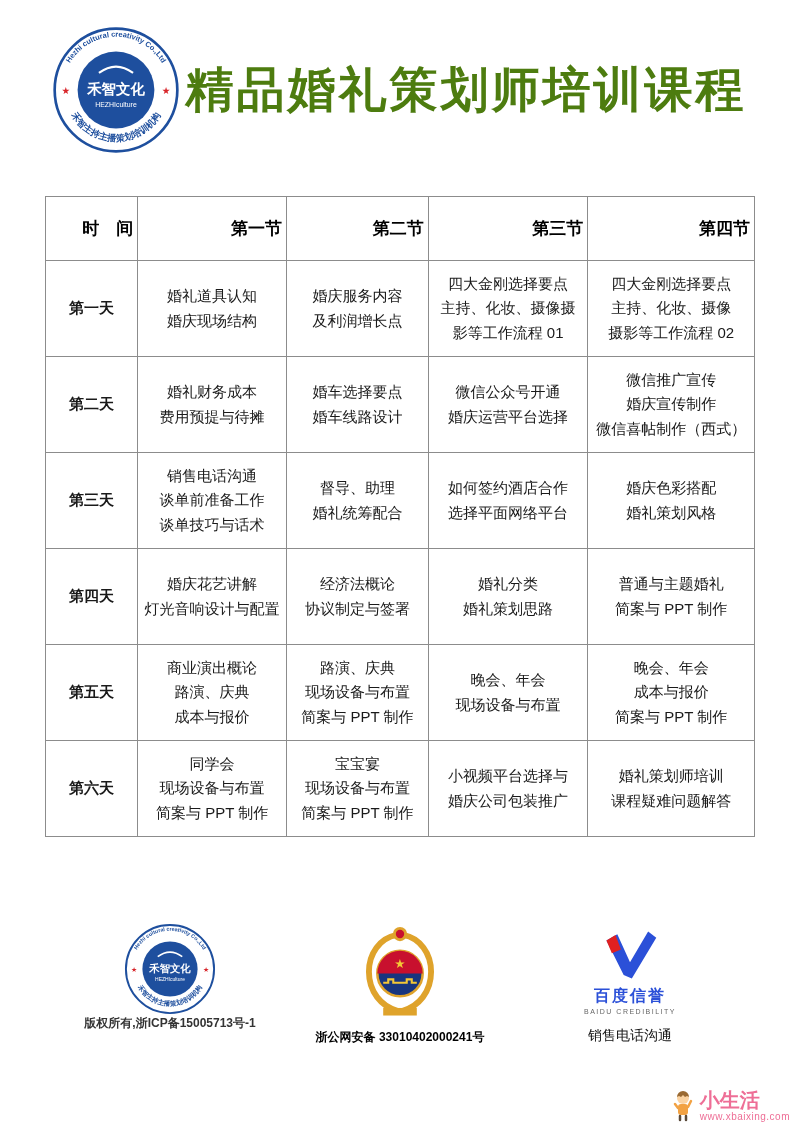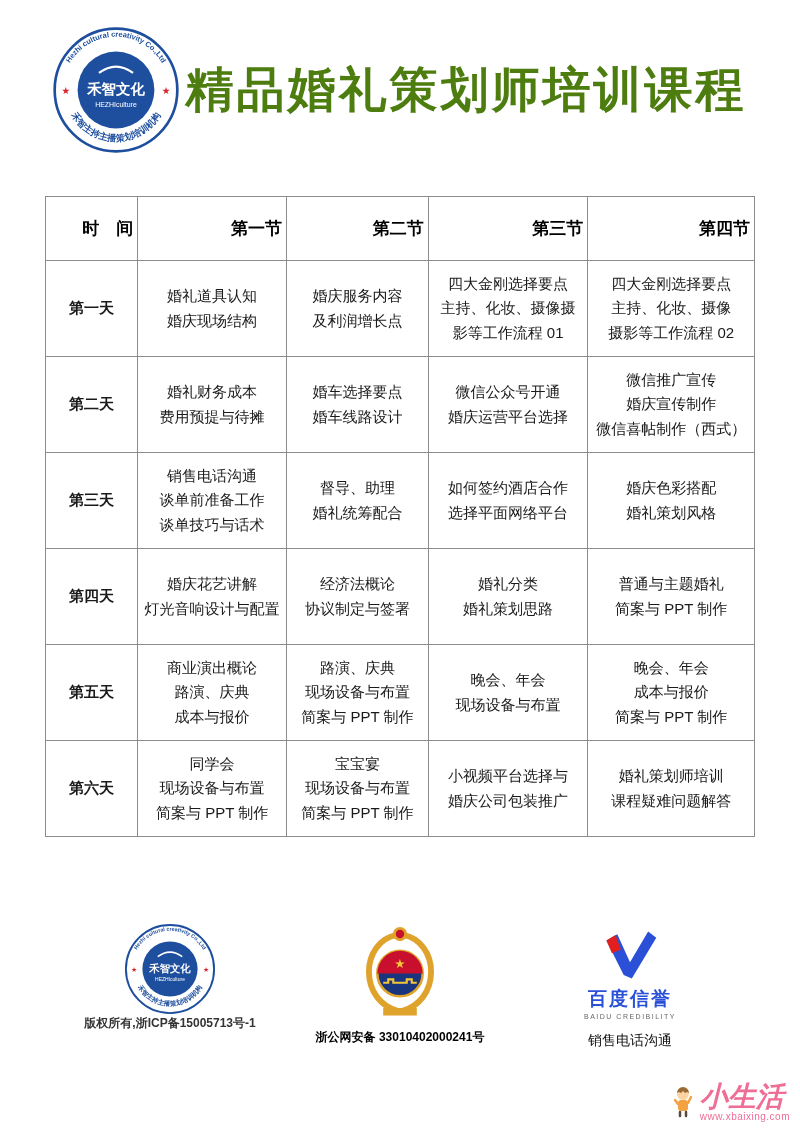--- a/index.html
+++ b/index.html
@@ -24,27 +24,27 @@
   td { height:96px; font-size:15px; line-height:1.62; white-space:pre-line; font-weight:500; color:#1a1a1a; }
   td.day { font-weight:600; }
   
   .footer { margin-top:86px; display:flex; justify-content:space-between; align-items:flex-start; padding:0 55px; }
   .f-col { display:flex; flex-direction:column; align-items:center; width:235px; text-align:center; }
   .logo-small { width:92px; height:92px; }
   .badge { width:84px; height:96px; }
   .baidu-logo { width:58px; height:52px; margin-top:6px; }
   .copyright { font-size:12px; font-weight:600; color:#333; }
   .police-text { margin-top:10px; font-size:12px; font-weight:bold; color:#000; }
-  .baidu-cn { margin-top:5px; font-size:19px; font-weight:bold; color:#2b50d8; letter-spacing:2px; }
+  .baidu-cn { margin-top:5px; font-size:16px; font-weight:bold; color:#2b50d8; letter-spacing:2px; }
   .baidu-en { margin-top:1px; font-size:7px; letter-spacing:1.5px; color:#666; }
   .baidu-cert { margin-top:12px; font-size:14px; color:#111; }
   
   .watermark { position:absolute; right:10px; bottom:6px; display:flex; align-items:center; gap:5px; }
   .wm-text { text-align:left; color:#ee6e96; }
-  .wm-name { font-size:28px; font-weight:bold; line-height:1.05;font-style:italic; }
+  .wm-name { font-size:20px; font-weight:bold; line-height:1.05; }
   .wm-url { font-size:10px; letter-spacing:0.5px; }
 </style>
 </head>
 <body>
 
 <div class="page">
 
   <div class="header">
     <svg class="logo-main" viewBox="0 0 120 120" xmlns="http://www.w3.org/2000/svg">
       <circle cx="60" cy="60" r="57.5" fill="#ffffff" stroke="#1e4f9e" stroke-width="2.5"></circle>

